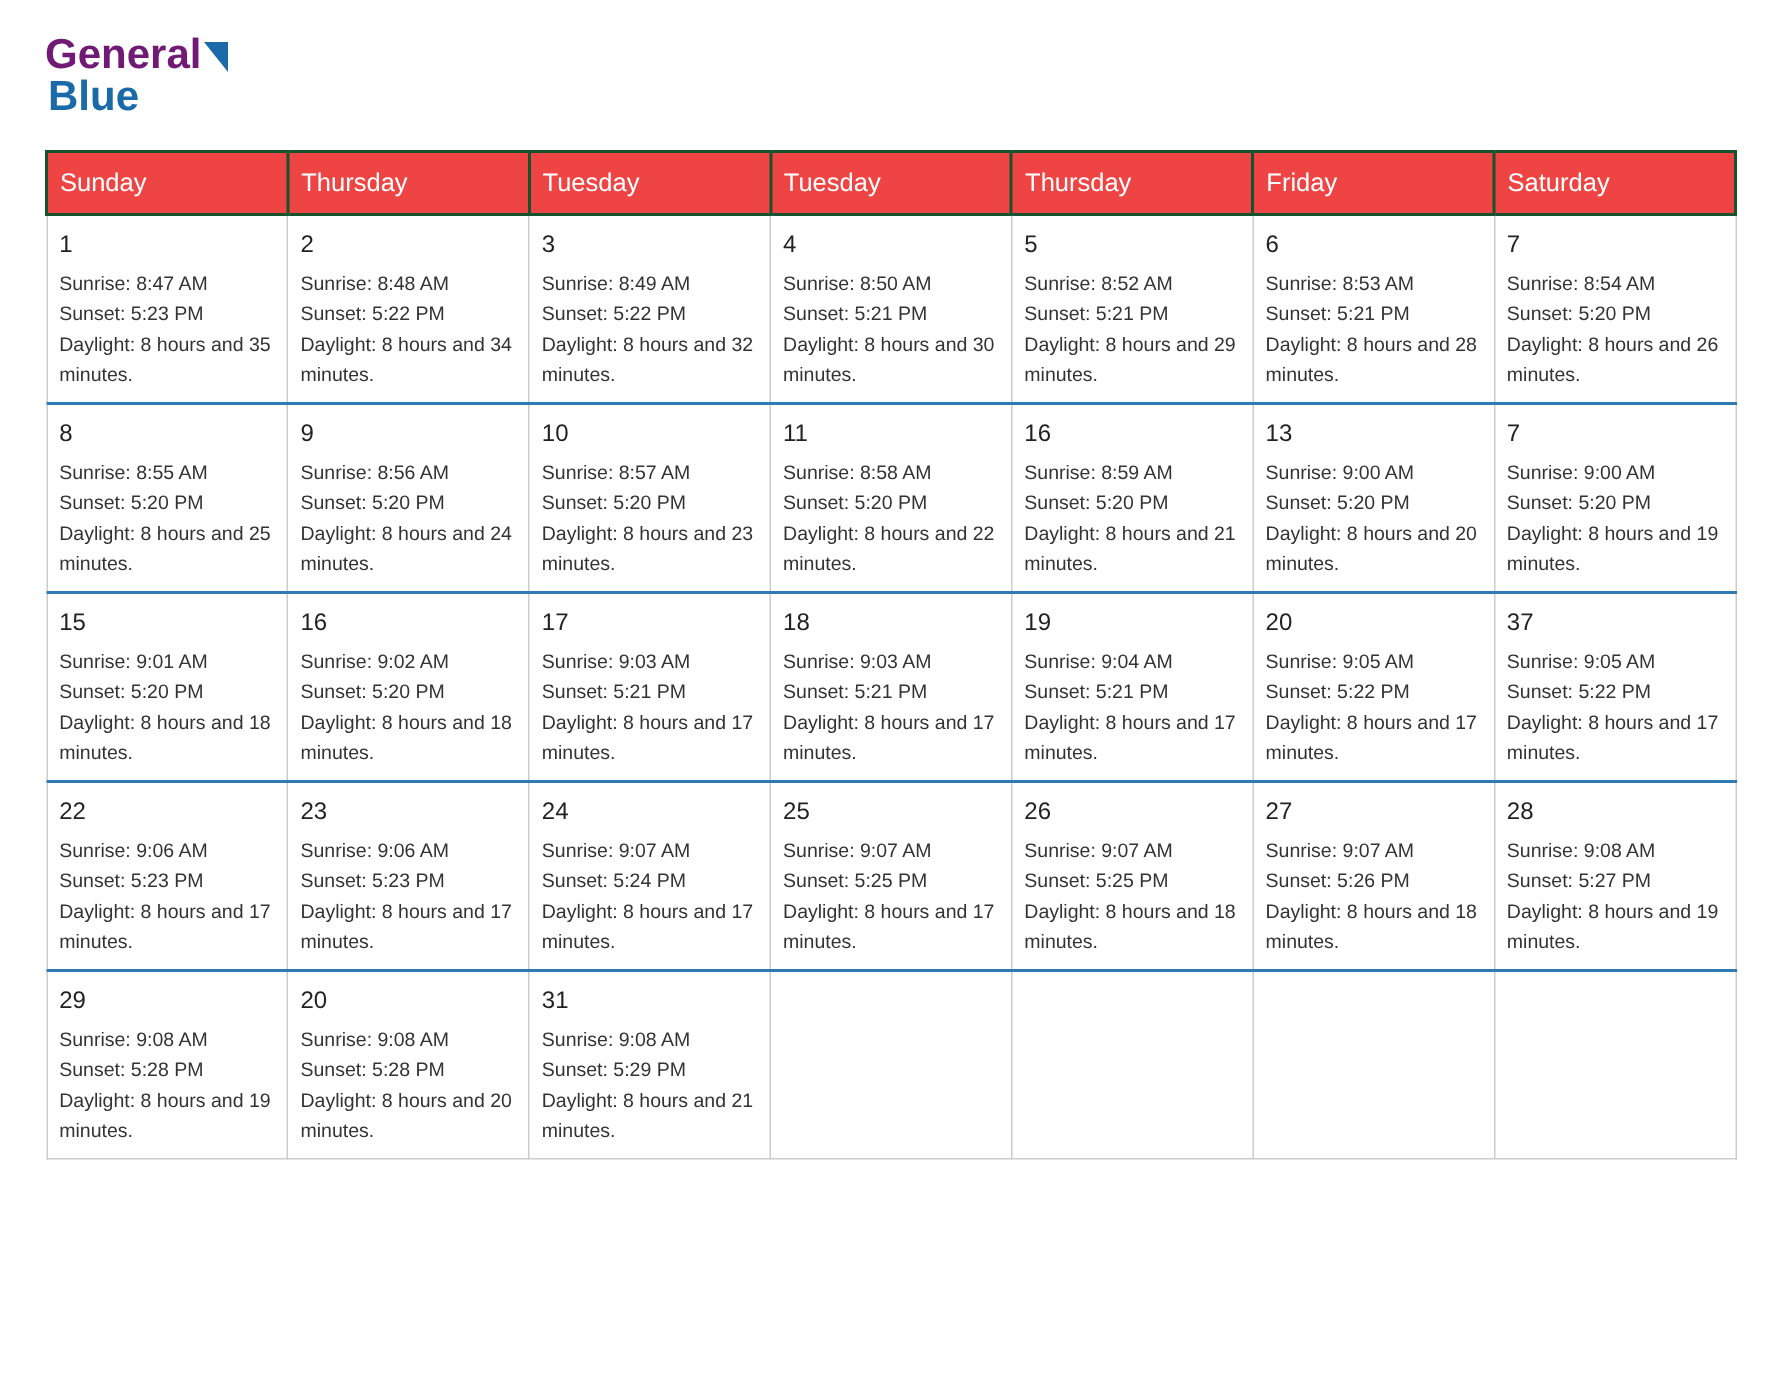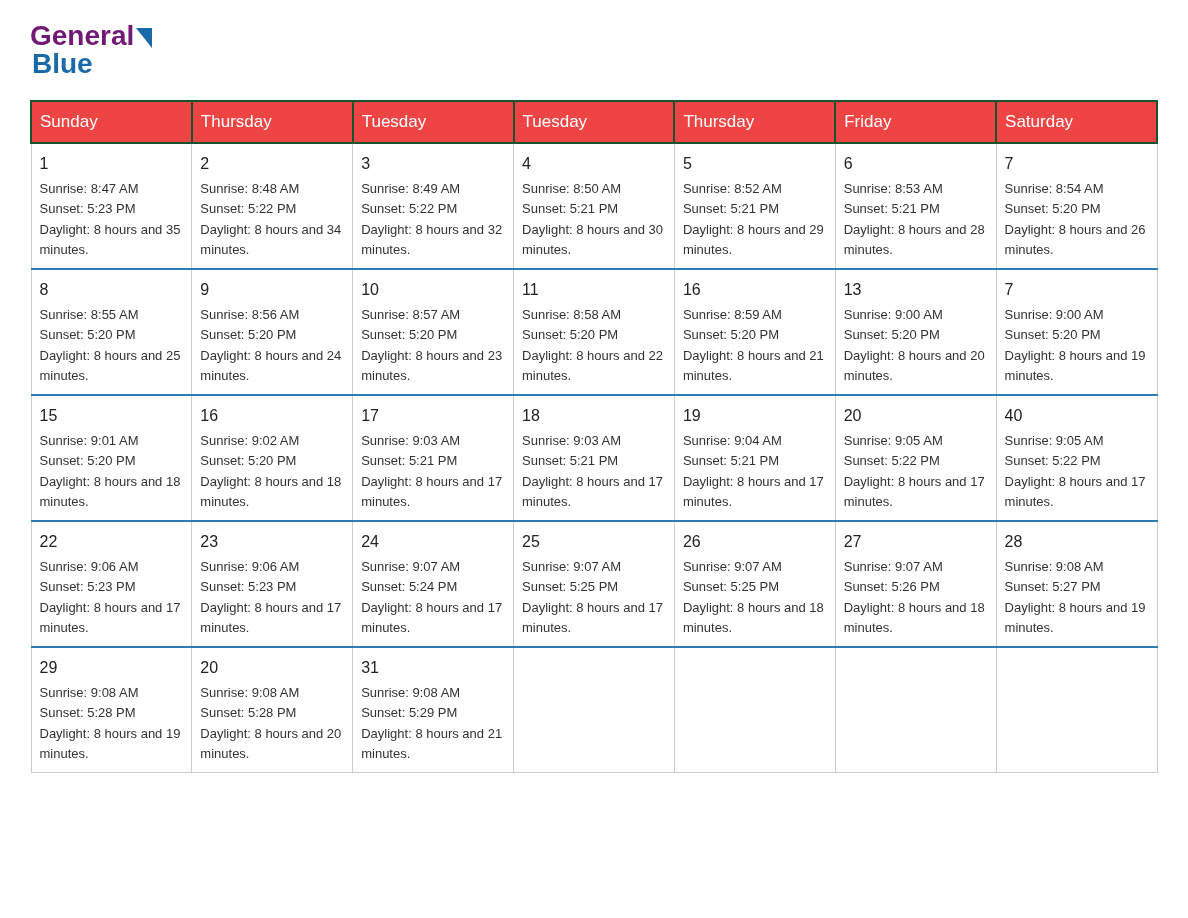--- a/index.html
+++ b/index.html
@@ -153,21 +153,21 @@
         <td><span class="day-num">13</span><span class="day-info">Sunrise: 9:00 AM<br>Sunset: 5:20 PM<br>Daylight: 8 hours and 20 minutes.</span></td>
         <td><span class="day-num">7</span><span class="day-info">Sunrise: 9:00 AM<br>Sunset: 5:20 PM<br>Daylight: 8 hours and 19 minutes.</span></td>
       </tr>
       <tr>
         <td><span class="day-num">15</span><span class="day-info">Sunrise: 9:01 AM<br>Sunset: 5:20 PM<br>Daylight: 8 hours and 18 minutes.</span></td>
         <td><span class="day-num">16</span><span class="day-info">Sunrise: 9:02 AM<br>Sunset: 5:20 PM<br>Daylight: 8 hours and 18 minutes.</span></td>
         <td><span class="day-num">17</span><span class="day-info">Sunrise: 9:03 AM<br>Sunset: 5:21 PM<br>Daylight: 8 hours and 17 minutes.</span></td>
         <td><span class="day-num">18</span><span class="day-info">Sunrise: 9:03 AM<br>Sunset: 5:21 PM<br>Daylight: 8 hours and 17 minutes.</span></td>
         <td><span class="day-num">19</span><span class="day-info">Sunrise: 9:04 AM<br>Sunset: 5:21 PM<br>Daylight: 8 hours and 17 minutes.</span></td>
         <td><span class="day-num">20</span><span class="day-info">Sunrise: 9:05 AM<br>Sunset: 5:22 PM<br>Daylight: 8 hours and 17 minutes.</span></td>
-        <td><span class="day-num">40</span><span class="day-info">Sunrise: 9:05 AM<br>Sunset: 5:22 PM<br>Daylight: 8 hours and 17 minutes.</span></td>
+        <td><span class="day-num">37</span><span class="day-info">Sunrise: 9:05 AM<br>Sunset: 5:22 PM<br>Daylight: 8 hours and 17 minutes.</span></td>
       </tr>
       <tr>
         <td><span class="day-num">22</span><span class="day-info">Sunrise: 9:06 AM<br>Sunset: 5:23 PM<br>Daylight: 8 hours and 17 minutes.</span></td>
         <td><span class="day-num">23</span><span class="day-info">Sunrise: 9:06 AM<br>Sunset: 5:23 PM<br>Daylight: 8 hours and 17 minutes.</span></td>
         <td><span class="day-num">24</span><span class="day-info">Sunrise: 9:07 AM<br>Sunset: 5:24 PM<br>Daylight: 8 hours and 17 minutes.</span></td>
         <td><span class="day-num">25</span><span class="day-info">Sunrise: 9:07 AM<br>Sunset: 5:25 PM<br>Daylight: 8 hours and 17 minutes.</span></td>
         <td><span class="day-num">26</span><span class="day-info">Sunrise: 9:07 AM<br>Sunset: 5:25 PM<br>Daylight: 8 hours and 18 minutes.</span></td>
         <td><span class="day-num">27</span><span class="day-info">Sunrise: 9:07 AM<br>Sunset: 5:26 PM<br>Daylight: 8 hours and 18 minutes.</span></td>
         <td><span class="day-num">28</span><span class="day-info">Sunrise: 9:08 AM<br>Sunset: 5:27 PM<br>Daylight: 8 hours and 19 minutes.</span></td>
       </tr>

